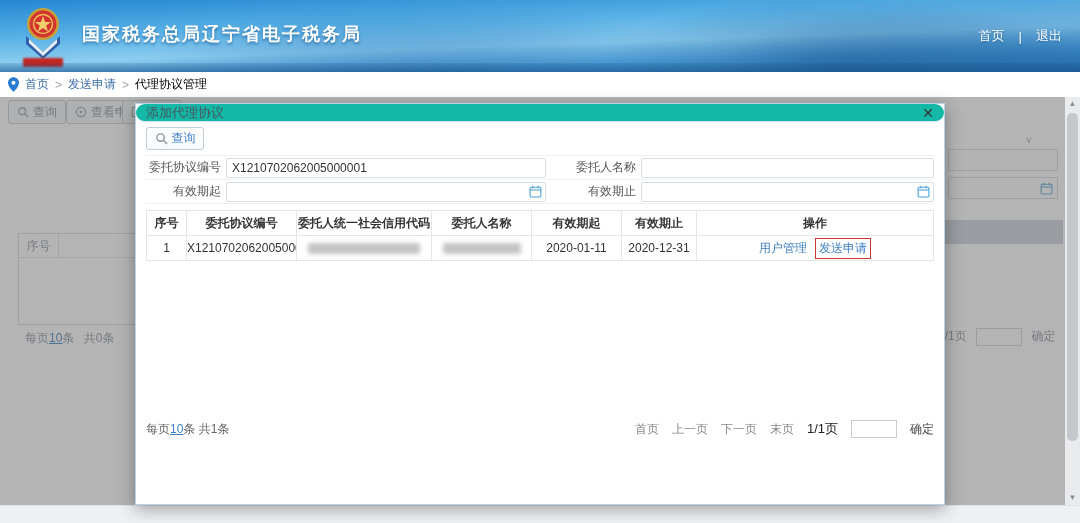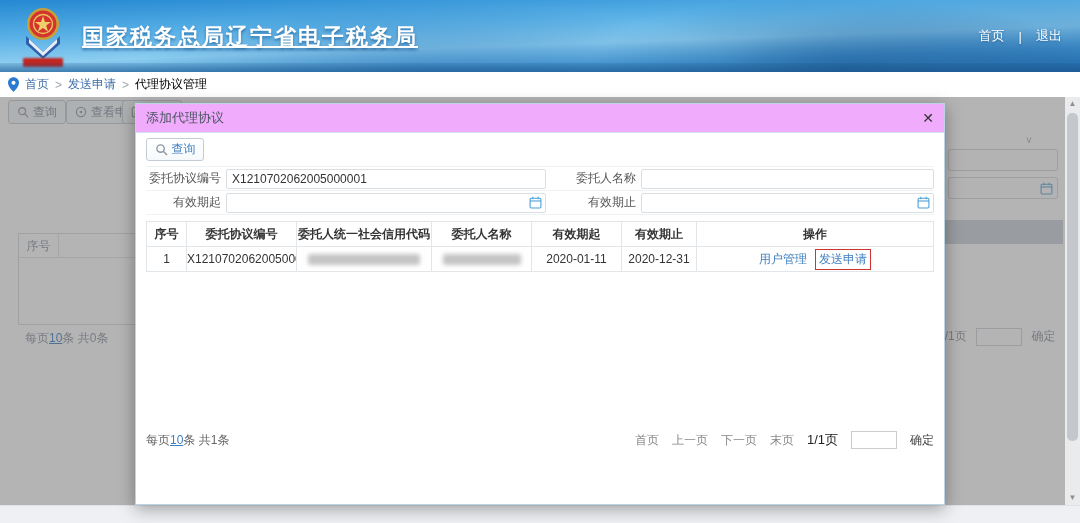--- a/index.html
+++ b/index.html
@@ -12,22 +12,22 @@
       radial-gradient(420px 120px at 78% 95%, rgba(23,83,140,.55) 0%, rgba(23,83,140,0) 60%),
       radial-gradient(600px 140px at 100% 100%, rgba(28,96,160,.6) 0%, rgba(28,96,160,0) 60%),
       radial-gradient(500px 130px at 40% 110%, rgba(40,110,175,.5) 0%, rgba(40,110,175,0) 60%),
       linear-gradient(178deg, #2488d2 0%, #5ab1e6 35%, #8ccdf0 58%, #4d9fd9 78%, #2f7fc0 100%);
   }
   .banner::after { content:""; position:absolute; left:0; bottom:0; width:100%; height:9px;
     background:linear-gradient(180deg, rgba(20,70,120,.15), rgba(25,80,135,.55)); }
   .logo { position:absolute; left:16px; top:6px; width:54px; height:62px; }
   .logo .caption { position:absolute; left:7px; bottom:1px; width:40px; height:9px;
     background:#c32520; filter:blur(1.2px); border-radius:1px; }
-  .banner-title { position:absolute; left:82px; top:22px; font-size:22px; font-weight:bold; color:#fff;
-    letter-spacing:2px; text-shadow:0 2px 3px rgba(10,70,130,.55);text-decoration:underline; }
+  .banner-title { position:absolute; left:82px; top:22px; font-size:18px; font-weight:bold; color:#fff;
+    letter-spacing:2px; text-shadow:0 2px 3px rgba(10,70,130,.55); }
   .banner-nav { position:absolute; right:18px; top:27px; display:flex; align-items:center; gap:14px;
     color:#fff; font-size:13px; text-shadow:0 1px 2px rgba(10,70,130,.5); }
   .banner-nav .link { cursor:pointer; }
   .welcome-wrap { display:flex; align-items:center; gap:2px; }
   .redact-name { display:inline-block; width:118px; height:13px; border-radius:2px;
     background:rgba(255,255,255,.62); filter:blur(2.5px); }
 
   
   .crumbbar { position:absolute; left:0; top:72px; width:1080px; height:25px; background:#fff;
     display:flex; align-items:center; padding-left:8px; gap:6px; font-size:12px; }
@@ -55,22 +55,22 @@
   
   .vscroll { position:absolute; right:0; top:97px; width:15px; height:408px; background:#e9ebed; z-index:12;
     display:flex; flex-direction:column; align-items:center; }
   .vscroll .arrow { height:14px; line-height:14px; font-size:8px; color:#8b9097; }
   .vscroll .thumb { width:11px; flex:0 0 328px; margin-top:2px; background:#c4c8cc; border-radius:5px; cursor:pointer; }
   .vscroll .spacer { flex:1; }
 
   
   .modal { position:absolute; left:135px; top:103px; width:810px; height:402px; background:#fff; z-index:20;
     border:1px solid #bad4e4; box-shadow:0 4px 16px rgba(0,0,0,.35); display:flex; flex-direction:column; }
-  .modal-head { height:29px; background:#f0abfc; border-bottom:1px solid #cfe4f0; display:flex; align-items:center;
-    padding:0 10px; }
+  .modal-head { height:18px; background:#14b8a6; border-bottom:1px solid #cfe4f0; display:flex; align-items:center;
+    padding:0 10px;border-radius:12px; }
   .modal-title { color:#4a5560; font-size:13px; }
   .modal-close { margin-left:auto; color:#333; font-size:14px; font-weight:bold; cursor:pointer; line-height:1; }
   .modal-body { flex:1; padding:5px 10px 0 10px; display:flex; flex-direction:column; }
 
   .q-btn { width:58px; height:23px; display:flex; align-items:center; justify-content:center; gap:4px;
     border:1px solid #c3ccd4; border-radius:3px; background:linear-gradient(#fff,#f6f9fb); cursor:pointer; }
   .q-btn span { color:#3e7fc1; font-size:12px; }
 
   .form-grid { margin-top:5px; border-top:1px solid #eef2f5; }
   .form-row { display:flex; align-items:center; height:24px; border-bottom:1px solid #eef2f5; }
@@ -178,21 +178,21 @@
 
   <div class="bg-table">
     <div class="hrow">
       <span class="c1">序号</span>
       <span class="c2">委托协议编号</span>
     </div>
   </div>
 
   <div class="bg-text" style="left:25px; top:233px;">
     <span>每页</span><span class="lnk" style="text-decoration:underline;">10</span><span>条</span>
-    <span style="">共0条</span>
+    <span style="margin-left:6px;">共0条</span>
   </div>
   <div class="bg-text" style="left:938px; top:231px;">
     <span>1/1页</span>
     <span class="pageno-box" style="margin:0 6px;"></span>
     <span>确定</span>
   </div>
 </div>
 
 <div class="overlay"></div>
 

